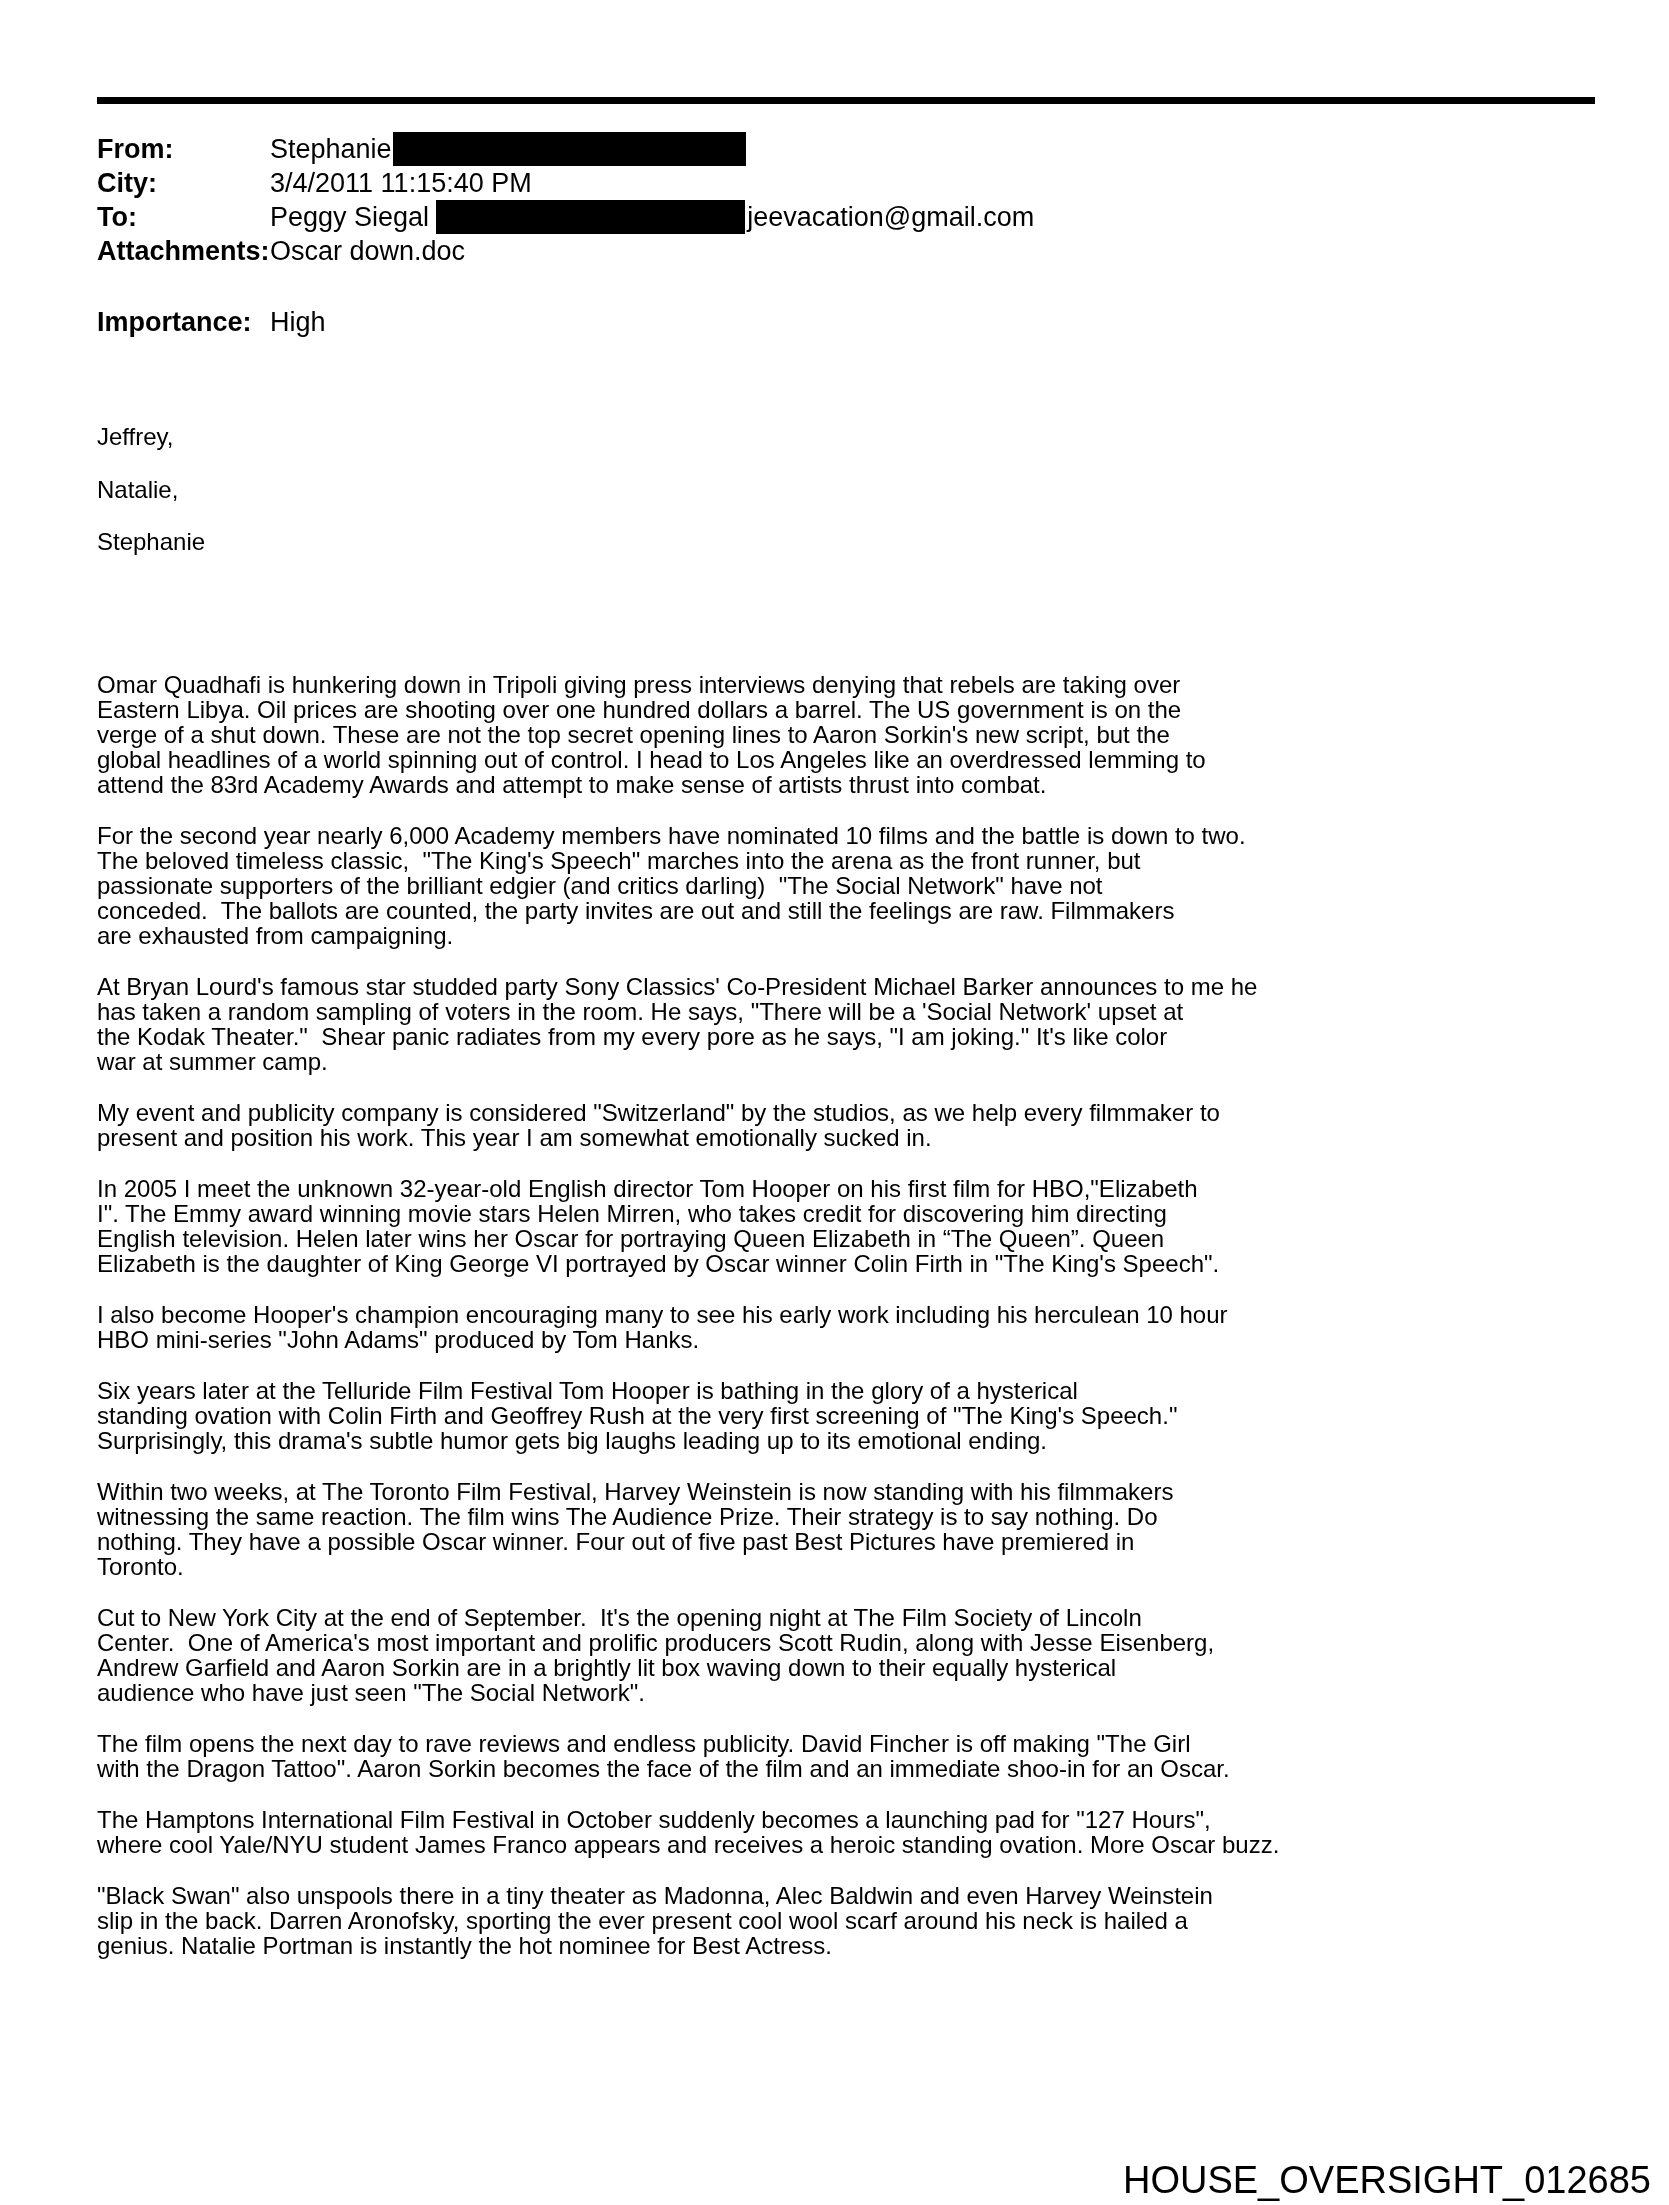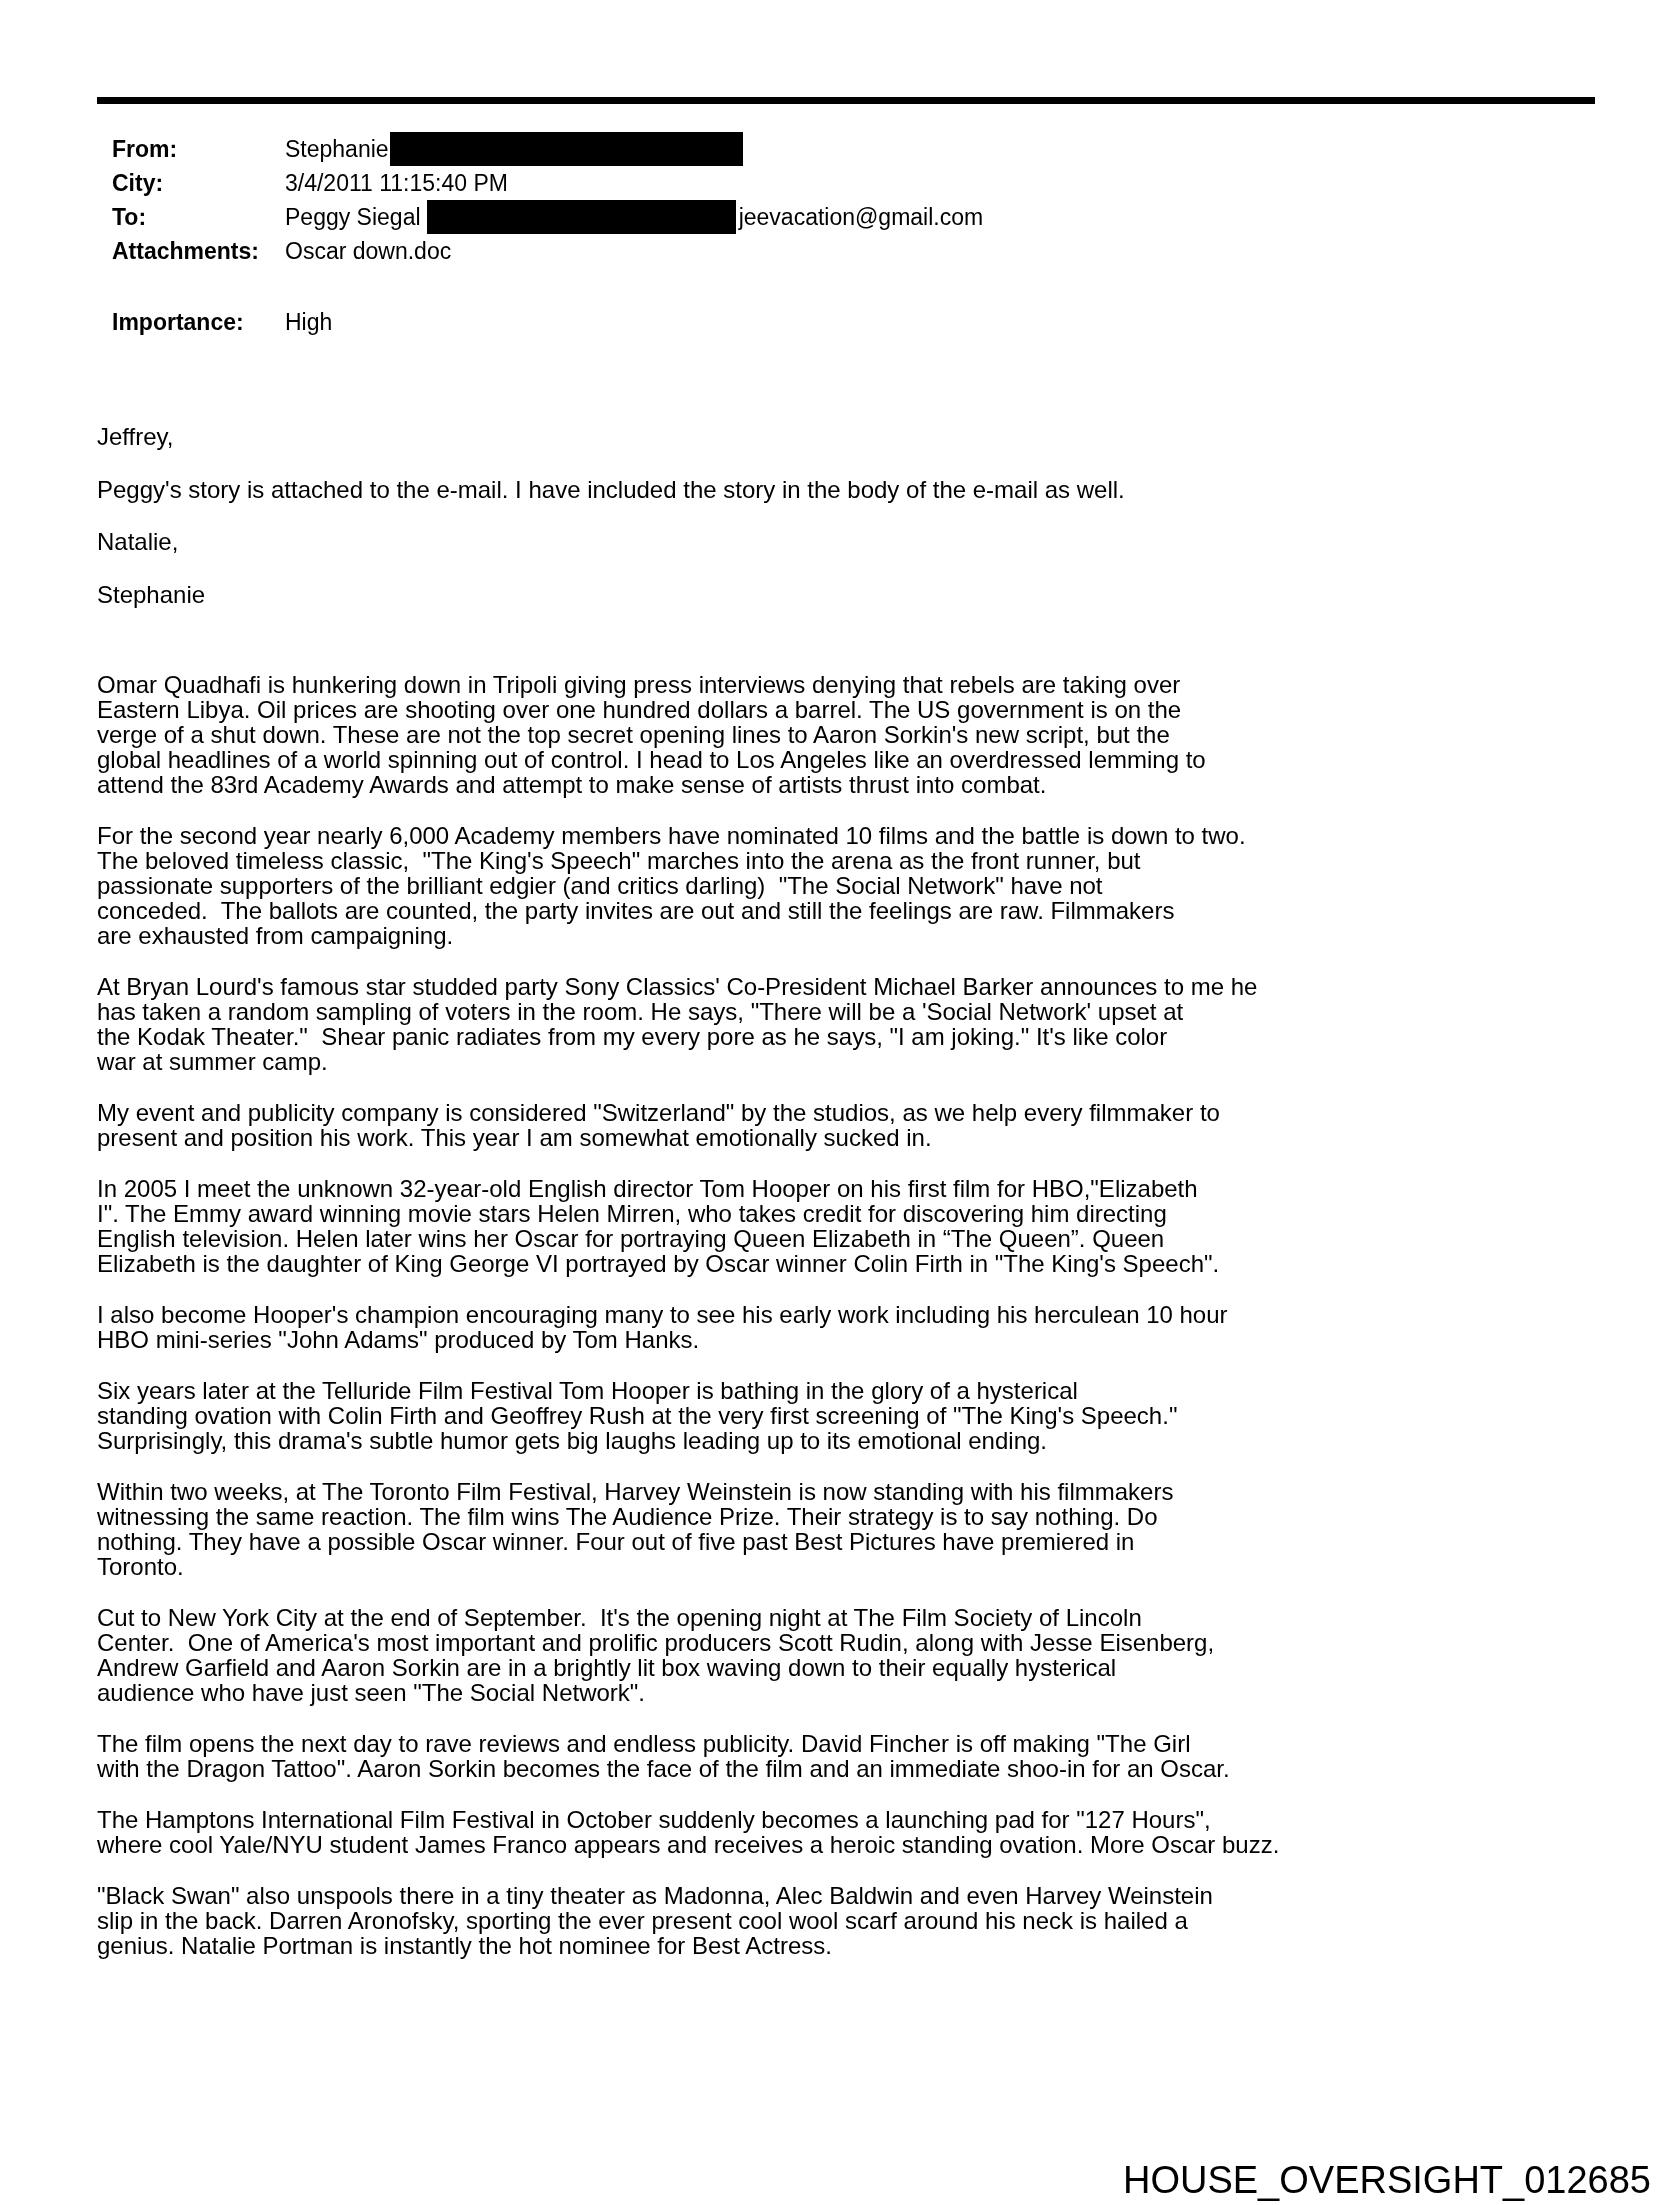--- a/index.html
+++ b/index.html
@@ -9,22 +9,22 @@
     color:#000000;
     font-family:"Liberation Sans", sans-serif;
     position:relative;
     overflow:hidden;
   }
   .top-rule {
     position:absolute; left:97px; top:97px;
     width:1498px; height:7.2px; background:#000000;
   }
   .email-header {
-    position:absolute; left:112px; top:132px;
-    font-size:23px;
+    position:absolute; left:97px; top:132px;
+    font-size:27px;
   }
   .hrow { display:flex; height:34px; line-height:34px; white-space:pre; }
   .hrow.importance-row { margin-top:37px; }
   .hlabel { flex:0 0 173px; font-weight:bold; }
   .redaction {
     display:inline-block; height:34px;
     background:#000000; vertical-align:middle;
     position:relative; top:-2px;
   }
   .redaction.from-r { width:353px; margin-left:1.3px; }
@@ -66,21 +66,20 @@
     <span>Oscar down.doc</span>
   </div>
   <div class="hrow importance-row">
     <span class="hlabel">Importance:</span>
     <span>High</span>
   </div>
 </div>
 
 <div class="intro-block mono">
   <p>Jeffrey,</p>
-  <p>Peggy's story is attached to the e-mail. I have included the story in the body of the e-mail as well.</p>
   <p>Natalie,</p>
   <p>Stephanie</p>
 </div>
 
 <div class="story-block mono">
   <p>Omar Quadhafi is hunkering down in Tripoli giving press interviews denying that rebels are taking over
 Eastern Libya. Oil prices are shooting over one hundred dollars a barrel. The US government is on the
 verge of a shut down. These are not the top secret opening lines to Aaron Sorkin's new script, but the
 global headlines of a world spinning out of control. I head to Los Angeles like an overdressed lemming to
 attend the 83rd Academy Awards and attempt to make sense of artists thrust into combat.</p>

